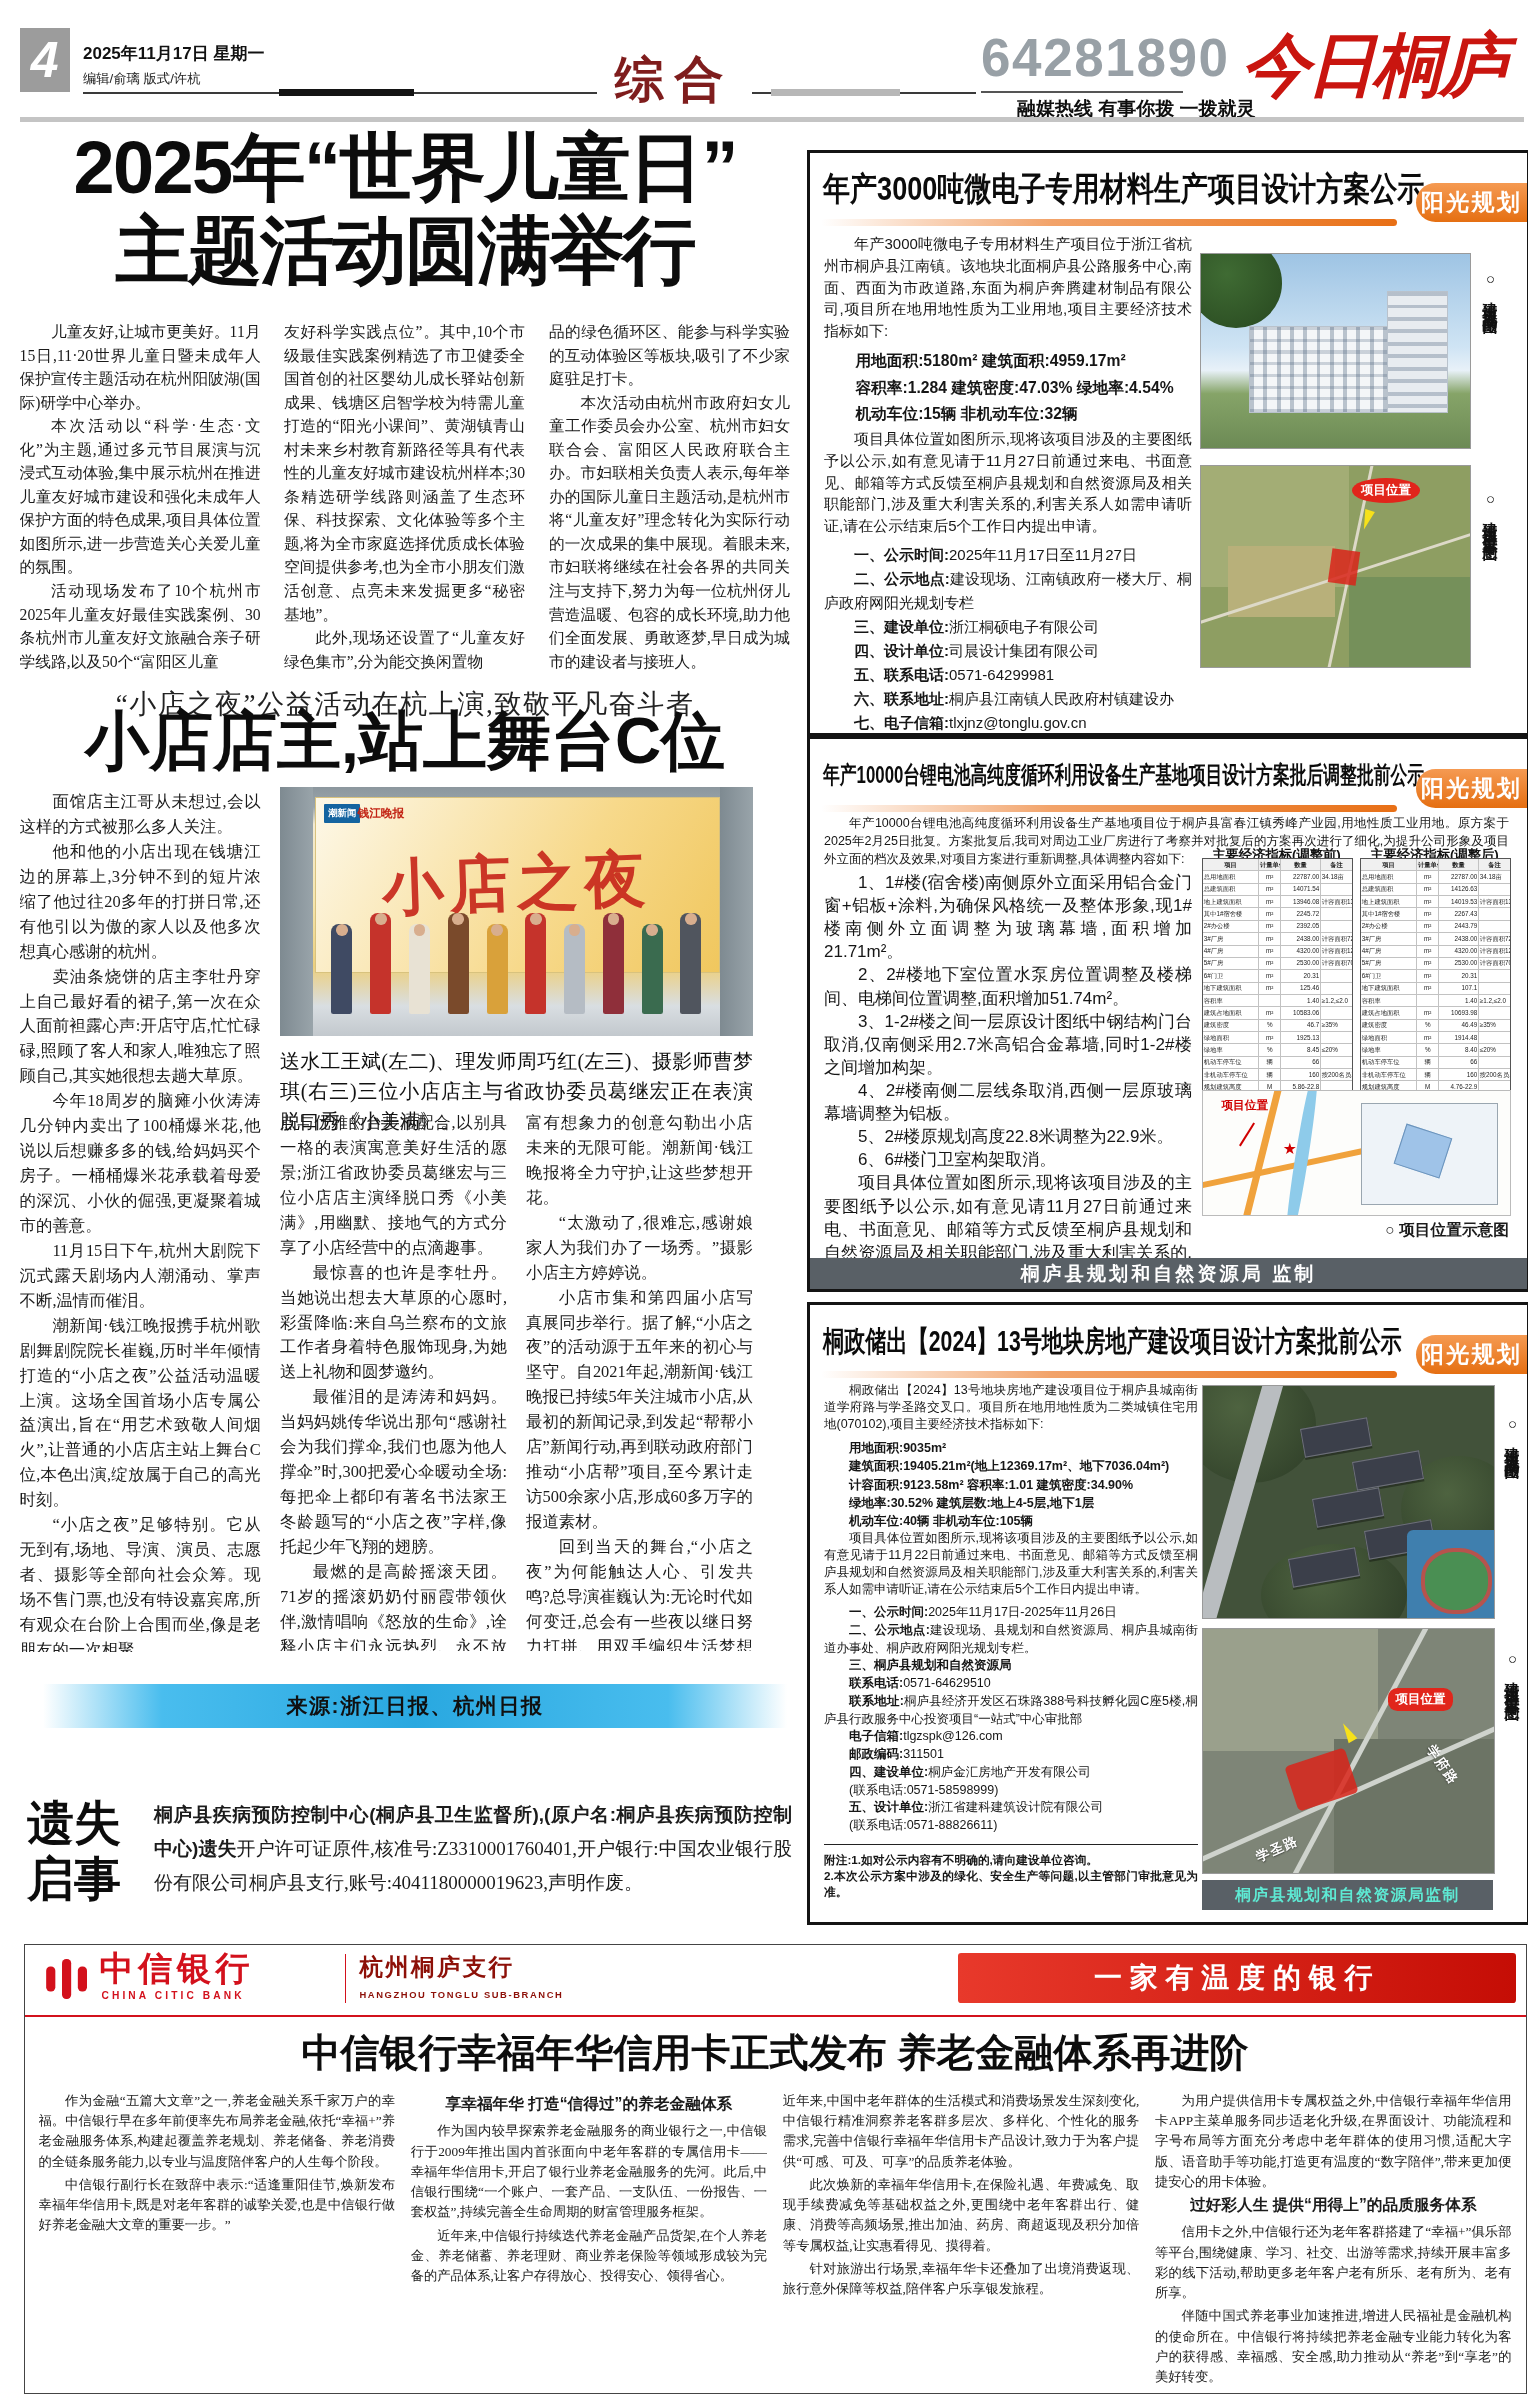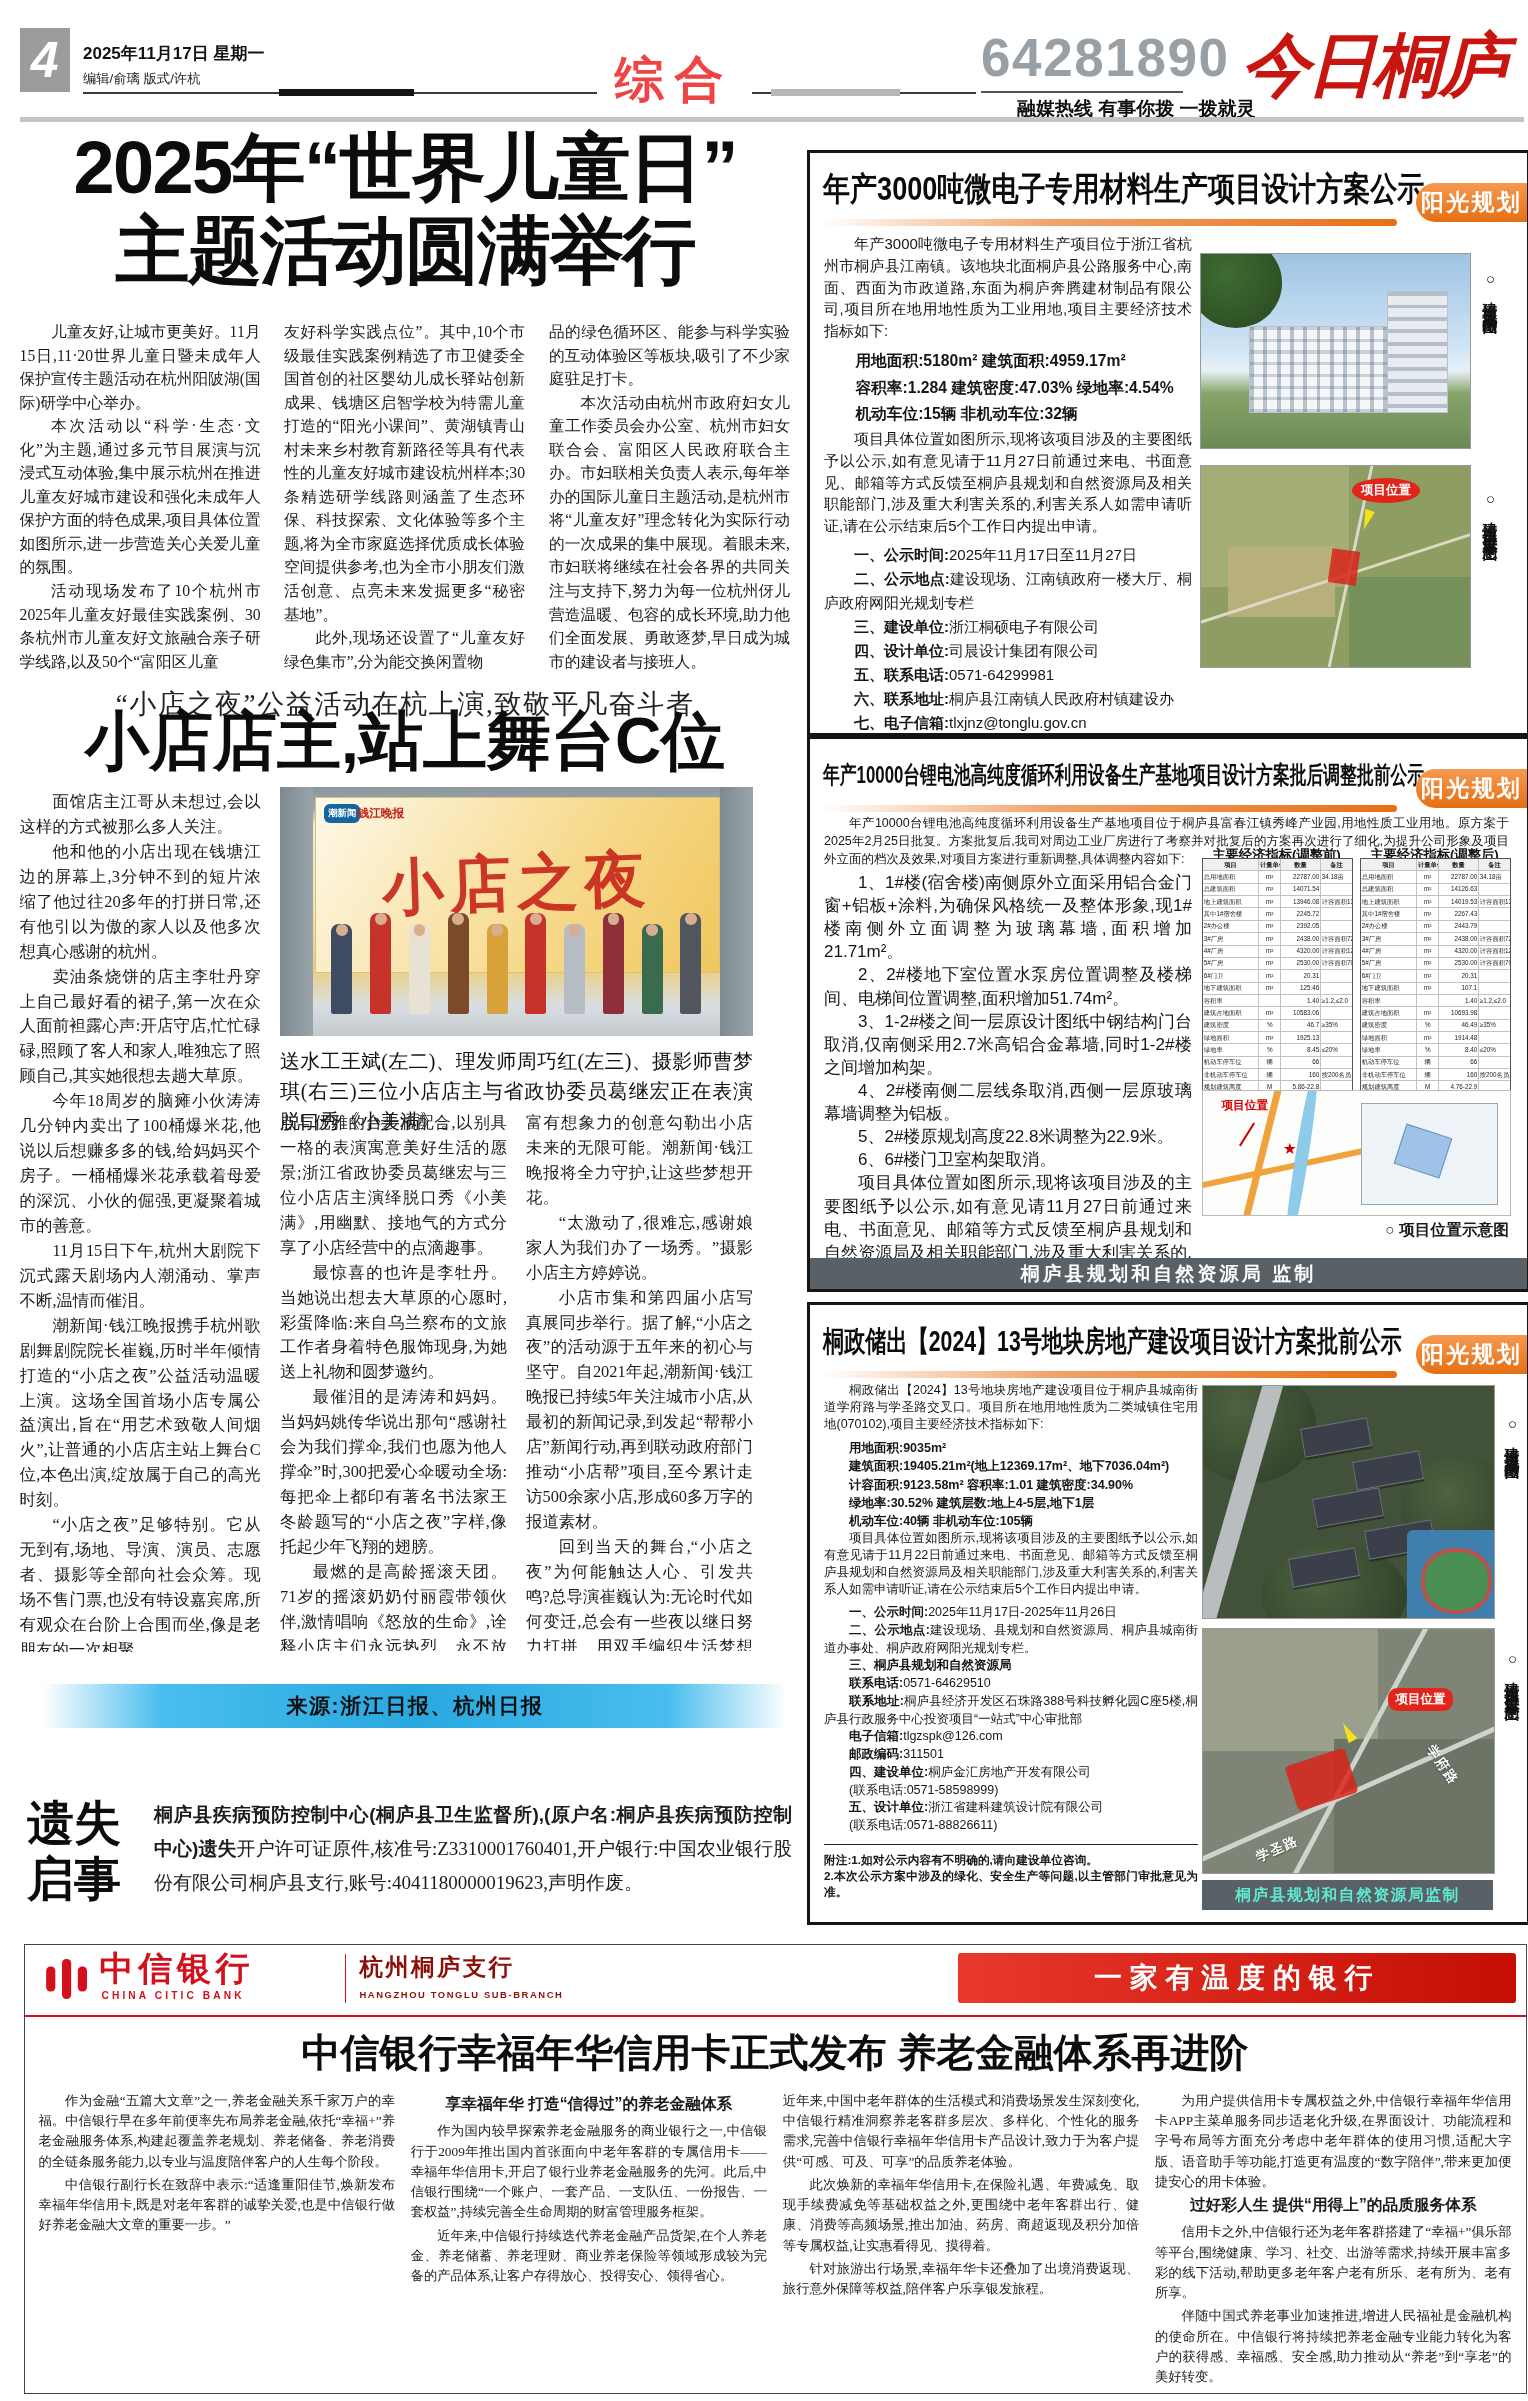--- a/index.html
+++ b/index.html
@@ -9,21 +9,21 @@
 
   
   .h-numbox{left:19.6px;top:28px;width:50px;height:64px;background:#9c9c9c;display:flex;align-items:center;justify-content:center;}
   .h-numbox span{color:#fff;font:italic 900 50px "Liberation Sans",sans-serif;}
   .h-date{left:83px;top:42px;font:700 17px "Liberation Sans",sans-serif;color:#111;}
   .h-editors{left:83px;top:70px;font:400 13.3px "Liberation Sans",sans-serif;color:#222;}
   .h-rule{left:83px;top:92px;width:893px;height:1.6px;background:#3a3a3a;}
   .h-seg1{left:279px;top:89px;width:135px;height:7px;background:#141414;}
   .h-seg2{left:771px;top:89px;width:129px;height:7px;background:#b7b7b7;}
   .h-zonghe{left:597px;top:47px;width:149px;text-align:center;background:#fff;padding:0 3.1px;
-            font:900 49px "Liberation Sans",sans-serif;color:#ef4444;letter-spacing:11px;}
+            font:900 49px "Liberation Sans",sans-serif;color:#7f1d1d;letter-spacing:11px;}
   .h-phone{left:981px;top:27px;font:700 53px "Liberation Sans",sans-serif;color:#98a0a6;letter-spacing:1.6px;}
   .h-phline{left:981px;top:91px;width:202px;height:1.6px;background:#555;}
   .h-hotline{left:1017px;top:96px;font:700 19px "Liberation Sans",sans-serif;color:#0f0f0f;}
   .h-masthead{left:1241px;top:20.4px;width:282px;font:italic 900 69px "DejaVu Serif",serif;color:#c9150f;letter-spacing:-3.1px;white-space:nowrap;}
   .h-graybar{left:19.6px;top:117px;width:1504px;height:4.7px;background:#c4c4c4;}
 
   
   .a1-title{left:19.6px;top:127px;width:771px;text-align:center;
             font:900 74px/1.12 "Liberation Sans","DejaVu Sans",sans-serif;color:#0c0c0c;letter-spacing:-1.6px;}
   .a1col{top:320px;width:241px;height:360px;overflow:hidden;font-size:15.7px;line-height:1.5;text-align:justify;}
@@ -39,21 +39,21 @@
   .a2c2{left:280px;top:1111px;width:227px;height:540px;}
   .a2c3{left:526px;top:1111px;width:227px;height:540px;}
   .a2photo{left:280px;top:787px;width:473px;height:249px;overflow:hidden;
      background:linear-gradient(180deg,#8c979e 0%,#9aa5ab 8%,#f2ead3 15%,#f6e7b0 45%,#eccf7e 72%,#d9dee2 88%,#c2c8cd 100%);}
   .a2photo .pillar{position:absolute;top:0;width:7%;height:100%;background:linear-gradient(90deg,#7e8a91,#99a4aa);}
   .a2photo .pillar.r{right:0;} .a2photo .pillar.l{left:0;}
   .screen{position:absolute;left:7.5%;top:4%;width:85%;height:70%;
      background:linear-gradient(120deg,#fdf8e8,#f7d98b 60%,#f0c75e);border:0.8px solid #d8c27e;}
   .stage-title{position:absolute;left:0;top:26%;width:100%;text-align:center;
      font:900 61px "DejaVu Serif",serif;color:#c8281c;opacity:.92;letter-spacing:6.3px;transform:rotate(-2deg);}
-  .presslogo1{position:absolute;left:7.8px;top:6.3px;background:#1464a0;color:#fff;font:700 9.4px "Liberation Sans",sans-serif;padding:3.1px 3.9px;border-radius:6px;}
+  .presslogo1{position:absolute;left:7.8px;top:6.3px;background:#1464a0;color:#fff;font:700 9.4px "Liberation Sans",sans-serif;padding:3.1px 3.9px;border-radius:1px;}
   .presslogo2{position:absolute;left:41px;top:7.8px;color:#c22314;font:700 11.7px "DejaVu Serif",serif;}
   .people{position:absolute;left:9%;right:9%;bottom:9%;display:flex;justify-content:space-around;align-items:flex-end;height:46%;}
   .people i{display:block;width:21px;border-radius:7.8px 7.8px 2.3px 2.3px;}
   .people i::before{content:"";display:block;width:11.7px;height:11.7px;border-radius:50%;background:#d8ae8e;margin:0 auto 1.6px;}
   .people i:nth-child(odd){height:78%;} .people i:nth-child(even){height:88%;}
   .people i:nth-child(1){background:#3f4a63;} .people i:nth-child(2){background:#c5332b;}
   .people i:nth-child(3){background:#e8e2d4;} .people i:nth-child(4){background:#7a4a2b;}
   .people i:nth-child(5){background:#d9a13a;} .people i:nth-child(6){background:#c5332b;}
   .people i:nth-child(7){background:#b5bcc4;} .people i:nth-child(8){background:#8f2f3a;}
   .people i:nth-child(9){background:#3a6b4f;} .people i:nth-child(10){background:#50555e;}

